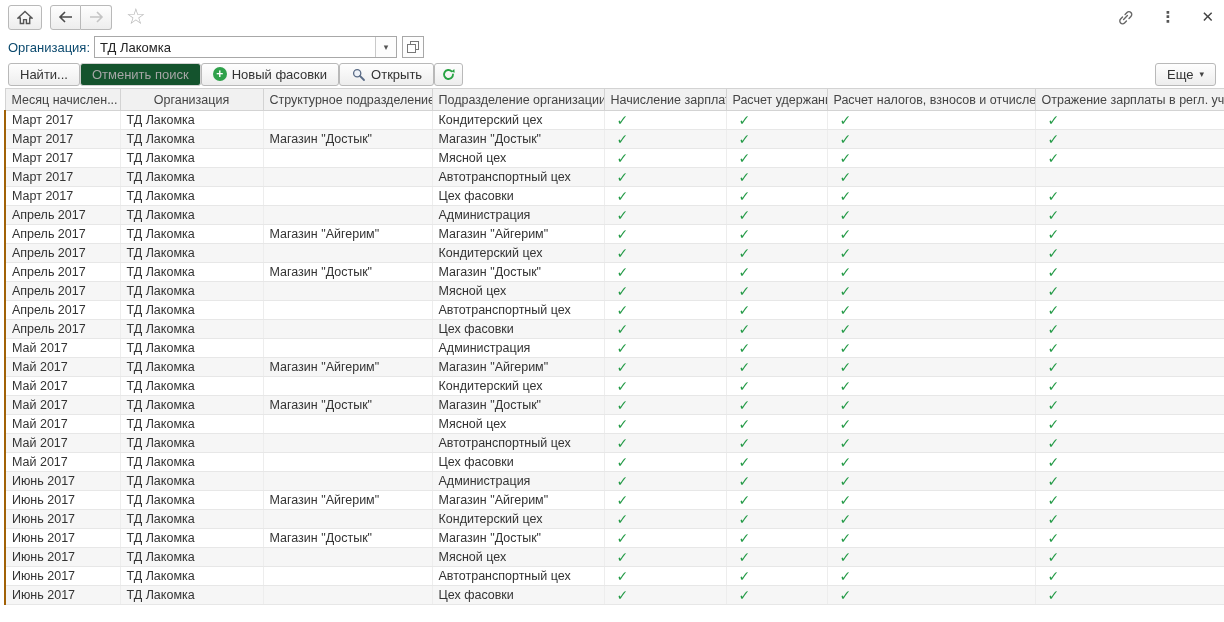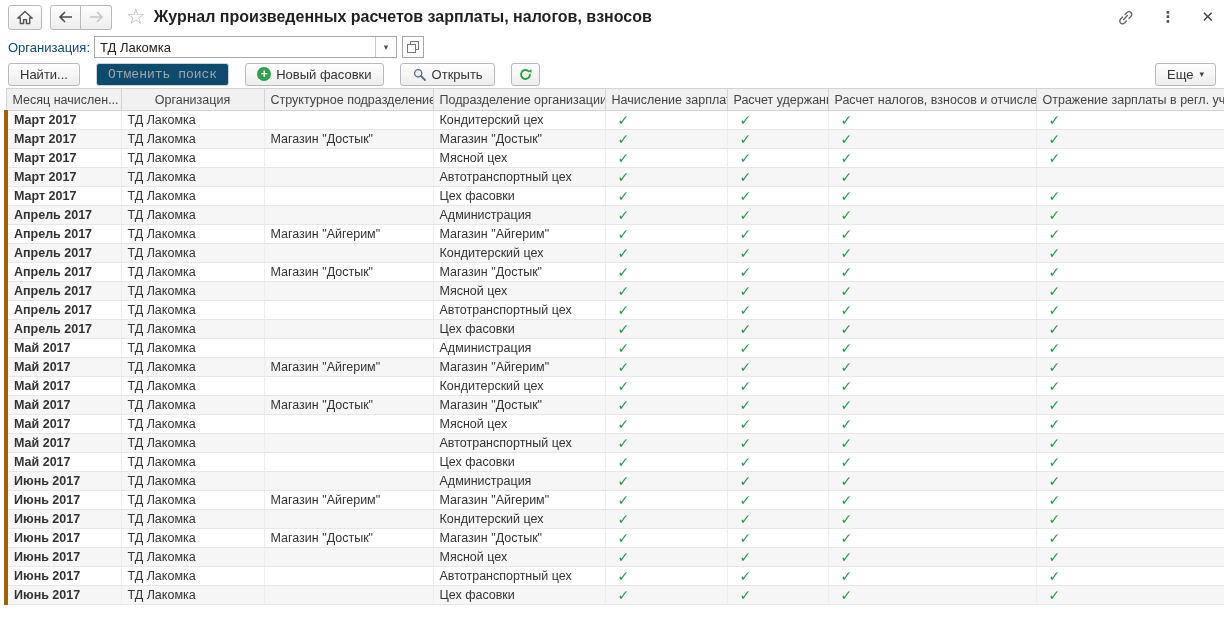--- a/index.html
+++ b/index.html
@@ -30,40 +30,40 @@
   .combo input { flex: 1; border: none; outline: none; font: 13px "Liberation Sans", sans-serif; padding: 0 5px; color: #222; background: transparent; }
   .combo .dd { width: 21px; display: flex; align-items: center; justify-content: center;
     border-left: 1px solid #c9c9c9; color: #555; font-size: 9px; cursor: pointer; background: #fdfdfd; }
   .open-btn { width: 22px; height: 22px; margin-left: 5px; display: inline-flex; align-items: center; justify-content: center;
     border: 1px solid #a8a8a8; background: #fdfdfd; cursor: pointer; }
 
   
   .toolbar { display: flex; align-items: center; height: 28px; padding: 0 8px; }
   .btn { display: inline-flex; align-items: center; gap: 5px; height: 23px; padding: 0 11px;
     border: 1px solid #b9b9b9; border-radius: 3px; background: linear-gradient(#fefefe,#ededed);
-    font-size: 13px; color: #333; cursor: pointer; margin-right: 16px; white-space: nowrap; }
-  .btn.disabled { color: #a6a6a6; border-color: #d2d2d2; background: #0c4a6e; cursor: default; font-family: Liberation Mono, monospace; }
+    font-size: 13px; color: #333; cursor: pointer; margin-right: 0; white-space: nowrap; }
+  .btn.disabled { color: #a6a6a6; border-color: #d2d2d2; background: #14532d; cursor: default; }
   .btn.icon-only { padding: 0 6px; }
   .plus-ico { width: 14px; height: 14px; border-radius: 50%; background: #2fa14b; color: #fff;
     display: inline-flex; align-items: center; justify-content: center; font-size: 12px; font-weight: bold; line-height: 1; }
   .more-btn { margin-left: auto; margin-right: 0; gap: 6px; }
   .dd-small { font-size: 9px; color: #444; }
 
   
   .grid-wrap { margin-left: 4px; }
   table { border-collapse: collapse; table-layout: fixed; width: 1220px; }
   thead th { height: 22px; background: #f1f1f1; border: 1px solid #d3d3d3; border-left: none;
     font-size: 12.5px; font-weight: normal; color: #444; text-align: center; padding: 0 6px;
     white-space: nowrap; overflow: hidden; cursor: pointer; }
   thead th:first-child { border-left: 1px solid #d3d3d3; }
   th .sortwrap { display: flex; justify-content: space-between; align-items: center; }
   tbody td { height: 19px; font-size: 12.5px; color: #333; padding: 0 6px;
     border-right: 1px solid #ededed; border-bottom: 1px solid #e7e7e7;
     white-space: nowrap; overflow: hidden; cursor: default; }
-  tbody td:first-child { border-left: 4px solid #a16207; font-weight: bold; }
+  tbody td:first-child { border-left: 2px solid #a16207; }
   tbody tr:nth-child(even) { background: #f6f6f6; }
   td.chk { padding-left: 12px; }
   .check { color: #259b48; font-weight: bold; font-size: 14px; line-height: 1; }
 </style>
 </head>
 <body>
 
 <div class="topbar">
   <div class="tb-btn home-btn">
     <span style="display:inline-flex;">
@@ -82,21 +82,20 @@
     </div>
     <div class="tb-btn">
       <span style="display:inline-flex;">
         <svg width="16" height="12" viewBox="0 0 16 12">
             <path d="M9 1 L14 6 L9 11 M14 6 H2" fill="none" stroke="#c4c4c4" stroke-width="1.6"></path>
           </svg>
       </span>
     </div>
   </div>
   <span class="star">☆</span>
-  <span class="title">Журнал произведенных расчетов зарплаты, налогов, взносов</span>
   <div class="tb-right">
     <span class="tb-ico">
       <svg width="17" height="17" viewBox="0 0 16 16">
           <path d="M6.2 9.8 L9.8 6.2 M5.2 7.6 L3.4 9.4 a2.6 2.6 0 0 0 3.7 3.7 L8.9 11.3 M7.6 5.2 L9.4 3.4 a2.6 2.6 0 0 1 3.7 3.7 L11.3 8.9" fill="none" stroke="#666" stroke-width="1.3" stroke-linecap="round"></path>
         </svg>
     </span>
     <span class="tb-ico kebab">⋮</span>
     <span class="tb-ico close-x">✕</span>
   </div>
 </div>

